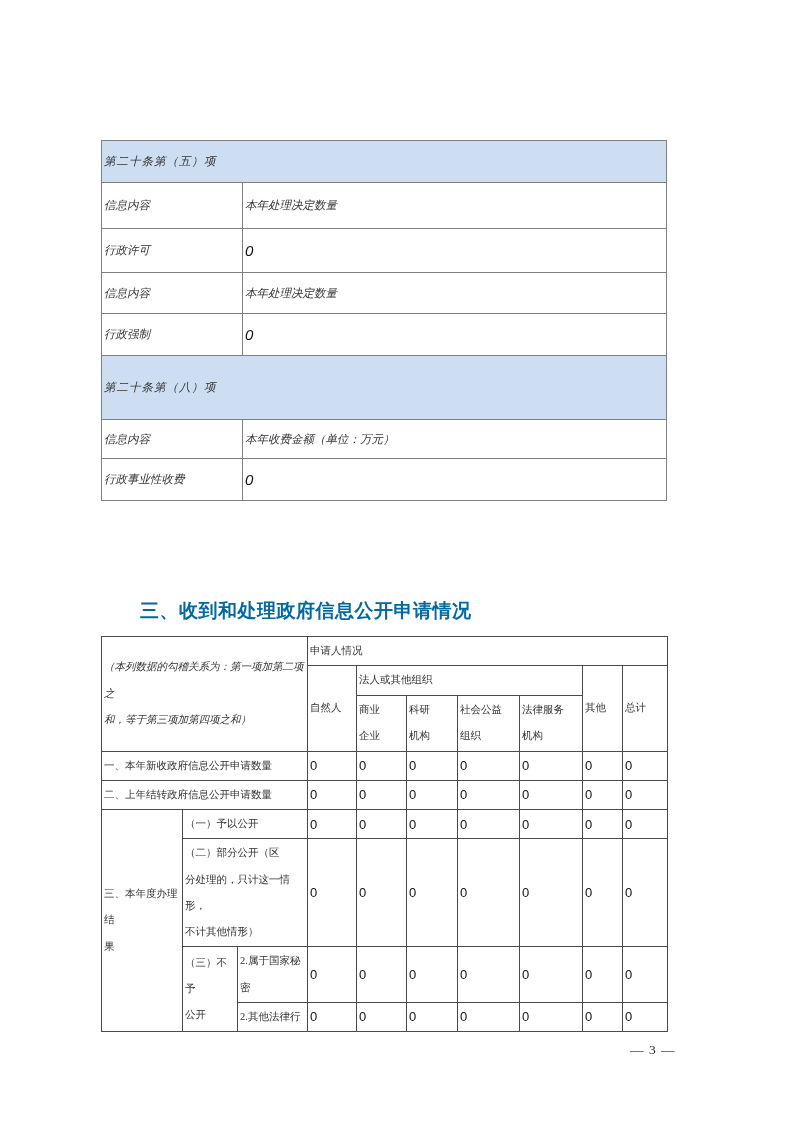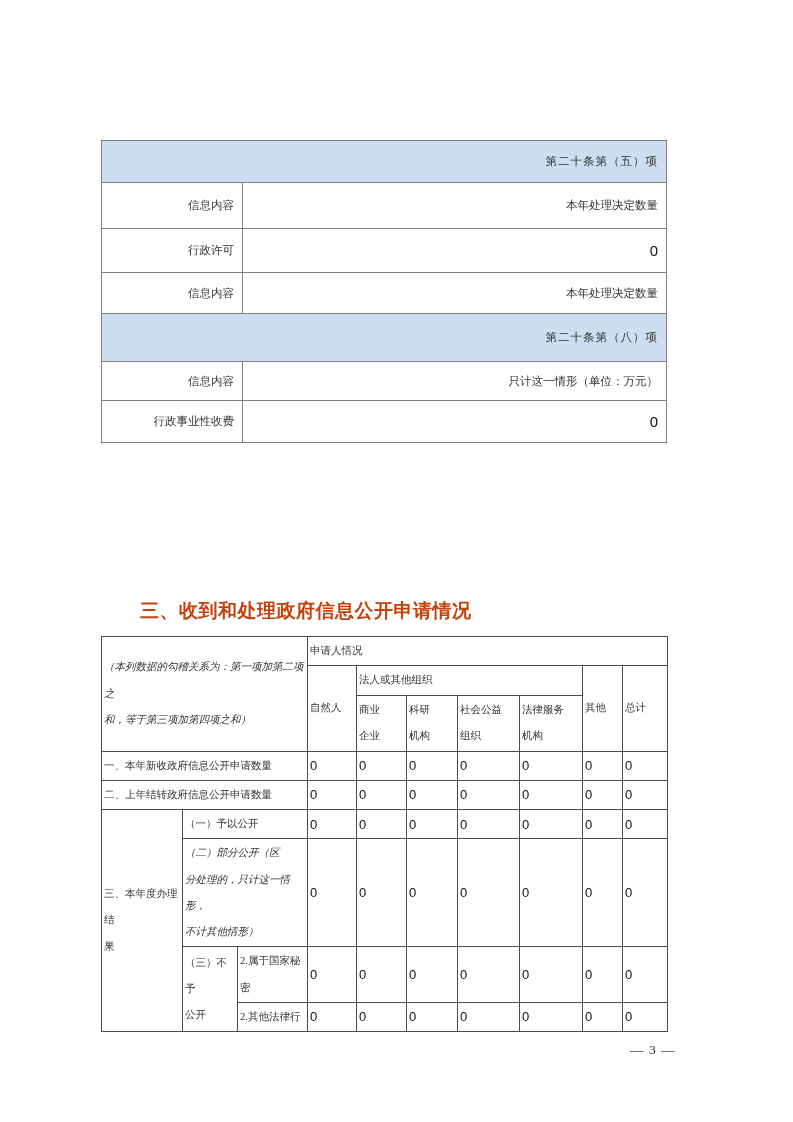--- a/index.html
+++ b/index.html
@@ -7,52 +7,52 @@
     position:relative; width:793px; height:1122px; margin:0 auto;
     background:#ffffff; overflow:hidden;
     font-family:"Liberation Serif", serif; color:#333;
   }
 
   
   .topwrap { position:absolute; left:101px; top:140px; }
   table { border-collapse:collapse; table-layout:fixed; }
   .itbl { width:565px; }
   .itbl td {
-    border:1px solid #7f7f7f; text-align:right; vertical-align:middle;
-    font-size:11.5px; color:#333; padding:0 8px; overflow:hidden;
+    border:1px solid #7f7f7f; text-align:left; vertical-align:middle;
+    font-size:11.5px; color:#333; padding:0 2px; overflow:hidden;font-style:italic;
   }
   .itbl td.hdr { background:#cdddf2; letter-spacing:1px; }
   .itbl td.zero {
     font-family:"Liberation Sans", sans-serif; font-size:15px; color:#111;
     line-height:1;
   }
 
   
   .section-title {
     position:absolute; left:140px; top:598px;
     font-family:"Liberation Sans", sans-serif; font-weight:bold;
-    font-size:19px; color:#c2410c; letter-spacing:0.5px; white-space:nowrap;
+    font-size:19px; color:#0369a1; letter-spacing:0.5px; white-space:nowrap;
   }
 
   
   .appwrap { position:absolute; left:101px; top:636px; }
   .apptbl { width:566px; }
   .apptbl td {
     border:1px solid #4a4a4a; text-align:left; vertical-align:middle;
     font-size:10.5px; color:#333; padding:1px 2px; line-height:2.5;
     overflow:hidden;
   }
   .apptbl td.num {
     font-family:"Liberation Sans", sans-serif; font-size:13px; color:#111;
     line-height:1;
   }
   .preline { white-space:pre-line; }
   .kaiti { font-style:italic; line-height:2.7; font-size:10.5px; }
   .lh26 { line-height:2.6; }
-  .tight { line-height:2.3;font-style:italic; }
+  .tight { line-height:2.3; }
 
   
   .pagenum {
     position:absolute; left:630px; top:1042px;
     font-size:13.5px; color:#222; letter-spacing:1px; white-space:nowrap;
   }
 </style>
 </head>
 <body>
 
@@ -74,27 +74,31 @@
       </tr>
       <tr style="height:44px">
         <td>行政许可</td>
         <td class="zero">0</td>
       </tr>
 
       <tr style="height:41px">
         <td>信息内容</td>
         <td>本年处理决定数量</td>
       </tr>
-
-      <tr style="height:48px">
+      <tr style="height:42px">
+        <td>行政强制</td>
+        <td class="zero">0</td>
+      </tr>
+
+      <tr style="height:64px">
         <td class="hdr" colspan="2">第二十条第（八）项</td>
       </tr>
       <tr style="height:39px">
         <td>信息内容</td>
-        <td>只计这一情形（单位：万元）</td>
+        <td>本年收费金额（单位：万元）</td>
       </tr>
       <tr style="height:42px">
         <td>行政事业性收费</td>
         <td class="zero">0</td>
       </tr>
     </tbody>
       </table>
   </div>
 
   <div class="section-title">三、收到和处理政府信息公开申请情况</div>

